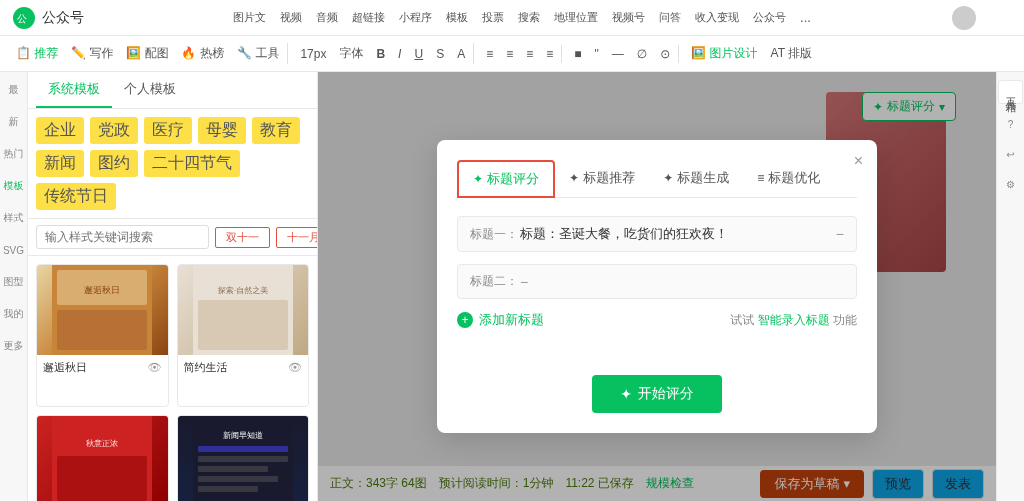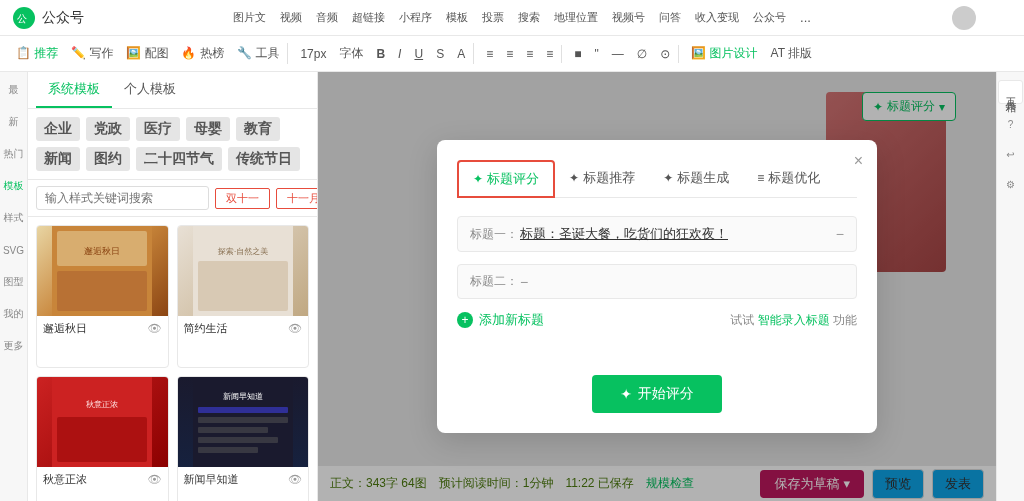--- a/index.html
+++ b/index.html
@@ -145,26 +145,25 @@
 
     .template-categories {
       display: flex;
       flex-wrap: wrap;
       gap: 6px;
       padding: 8px;
       border-bottom: 1px solid #e8e8e8;
     }
     .cat-btn {
       padding: 3px 8px;
-      font-size: 14px;
+      font-size: 16px;
       color: #555;
-      background: #e5e5e5;
+      background: #fde047;
       border-radius: 3px;
       cursor: pointer;
-      font-weight: bold;
     }
 
     .template-search {
       padding: 6px 8px;
       border-bottom: 1px solid #e8e8e8;
       display: flex;
       align-items: center;
       gap: 6px;
     }
     .search-input {
@@ -279,21 +278,21 @@
       bottom: 0;
       left: 0;
       right: 0;
     }
     .status-item {
       font-size: 12px;
       color: #4d7c0f;
     }
     .status-item.green { color: #07c160; cursor: pointer; }
     .save-btn {
-      background: #be185d;
+      background: #c2410c;
       color: #fff;
       border: none;
       border-radius: 4px;
       padding: 5px 14px;
       font-size: 13px;
       cursor: pointer;
       display: flex;
       align-items: center;
       gap: 4px;
     }
@@ -380,21 +379,20 @@
       font-size: 12px;
       color: #888;
       min-width: 50px;
       white-space: nowrap;
     }
     .field-value {
       flex: 1;
       font-size: 13px;
       color: #333;
       font-weight: 500;
-      text-decoration: underline;
     }
     .field-value.placeholder {
       color: #bbb;
       font-weight: normal;
     }
     .field-collapse {
       font-size: 14px;
       color: #999;
       cursor: pointer;
     }

